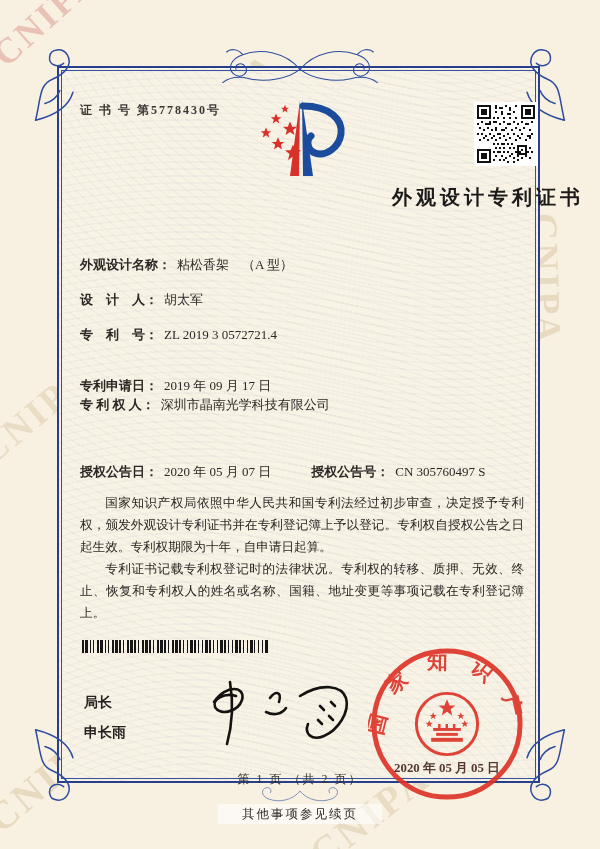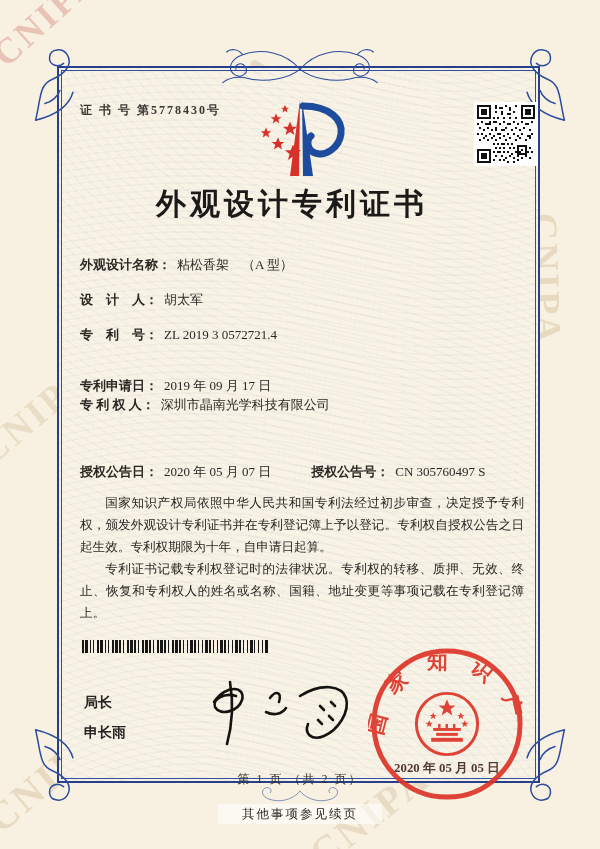--- a/index.html
+++ b/index.html
@@ -20,22 +20,22 @@
       repeating-radial-gradient(circle at 82% -35%, rgba(110,120,150,.05) 0 1.5px, transparent 1.5px 8px),
       #f9f3e6;
   }
   .border-inner{position:absolute; inset:2px; border:1px solid #33509e;}
   .orn{position:absolute; pointer-events:none;}
   .orn path{fill:none; stroke:#2d4c9d; stroke-width:1.6; stroke-linecap:round;}
   
   .certno{position:absolute; left:80px; top:102px; font-size:12px; letter-spacing:2px; color:#3c3733; font-weight:600;}
   .logo{position:absolute; left:250px; top:96px;}
   .qr{position:absolute; left:474px; top:102px; background:#fff; padding:3px;}
-  .title{position:absolute; left:0; top:184px; width:584px; text-align:center;
-         font-size:30px; font-weight:700; letter-spacing:4px; color:#1c1a18;}
+  .title{position:absolute; left:0; top:184px; width:584px; text-align:right;
+         font-size:20px; font-weight:700; letter-spacing:4px; color:#1c1a18;}
   
   .frow{position:absolute; left:80px; width:445px; font-size:13px; white-space:nowrap;}
   .flabel{font-weight:700; color:#2b2824;}
   .fvalue{color:#2b2824; margin-left:6px;}
   .fpair2{display:inline-block; width:228px;}
   
   .paras{position:absolute; left:80px; top:492px; width:444px; font-size:12.6px;
          line-height:22px; text-align:justify; color:#2a2723;}
   .paras p{margin:0; text-indent:2em;}
   

